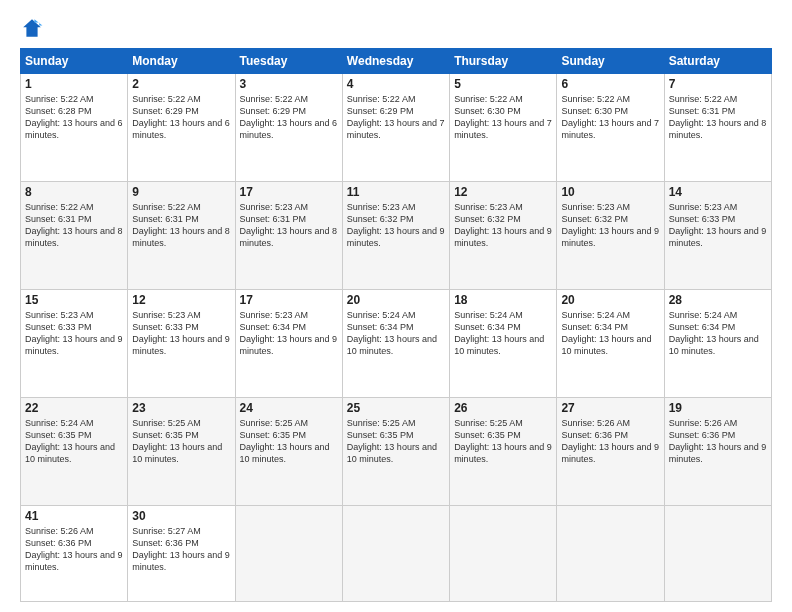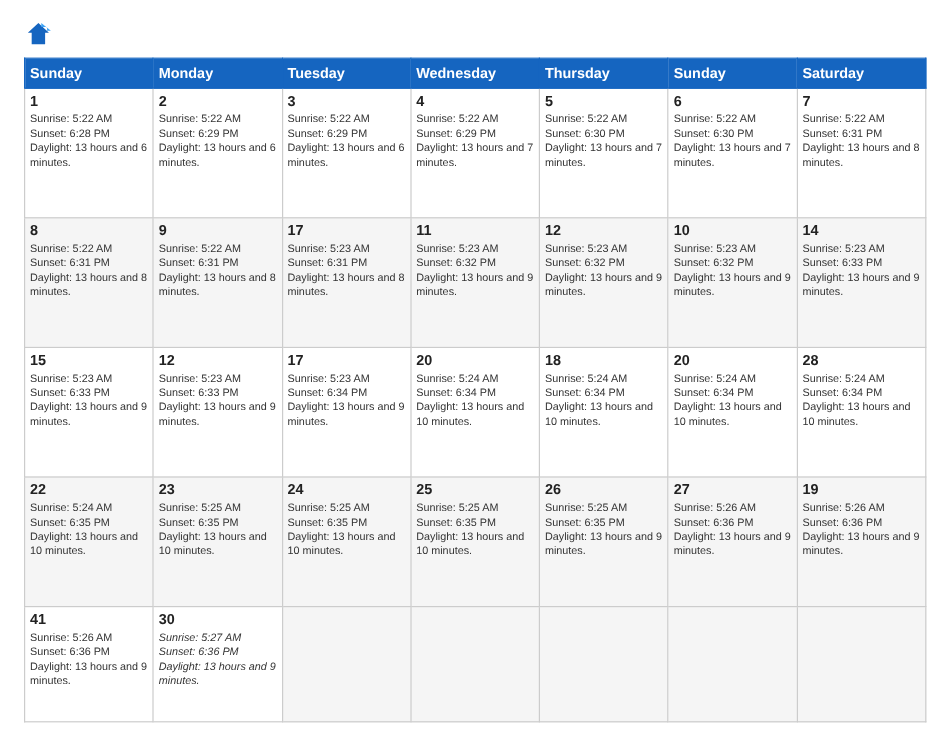--- a/index.html
+++ b/index.html
@@ -165,21 +165,21 @@
           <td><span class="day-num">22</span><span style="font-size: 9px; line-height: 1.35;">Sunrise: 5:24 AM<br>Sunset: 6:35 PM<br>Daylight: 13 hours and 10 minutes.</span></td>
           <td><span class="day-num">23</span><span style="font-size: 9px; line-height: 1.35;">Sunrise: 5:25 AM<br>Sunset: 6:35 PM<br>Daylight: 13 hours and 10 minutes.</span></td>
           <td><span class="day-num">24</span><span style="font-size: 9px; line-height: 1.35;">Sunrise: 5:25 AM<br>Sunset: 6:35 PM<br>Daylight: 13 hours and 10 minutes.</span></td>
           <td><span class="day-num">25</span><span style="font-size: 9px; line-height: 1.35;">Sunrise: 5:25 AM<br>Sunset: 6:35 PM<br>Daylight: 13 hours and 10 minutes.</span></td>
           <td><span class="day-num">26</span><span style="font-size: 9px; line-height: 1.35;">Sunrise: 5:25 AM<br>Sunset: 6:35 PM<br>Daylight: 13 hours and 9 minutes.</span></td>
           <td><span class="day-num">27</span><span style="font-size: 9px; line-height: 1.35;">Sunrise: 5:26 AM<br>Sunset: 6:36 PM<br>Daylight: 13 hours and 9 minutes.</span></td>
           <td><span class="day-num">19</span><span style="font-size: 9px; line-height: 1.35;">Sunrise: 5:26 AM<br>Sunset: 6:36 PM<br>Daylight: 13 hours and 9 minutes.</span></td>
         </tr>
         <tr class="last-row">
           <td><span class="day-num">41</span><span style="font-size: 9px; line-height: 1.35;">Sunrise: 5:26 AM<br>Sunset: 6:36 PM<br>Daylight: 13 hours and 9 minutes.</span></td>
-          <td><span class="day-num">30</span><span style="font-size: 9px; line-height: 1.35; font-style: italic;">Sunrise: 5:27 AM<br>Sunset: 6:36 PM<br>Daylight: 13 hours and 9 minutes.</span></td>
+          <td><span class="day-num">30</span><span style="font-size: 9px; line-height: 1.35;">Sunrise: 5:27 AM<br>Sunset: 6:36 PM<br>Daylight: 13 hours and 9 minutes.</span></td>
           <td class="empty-cell"></td>
           <td class="empty-cell"></td>
           <td class="empty-cell"></td>
           <td class="empty-cell"></td>
           <td class="empty-cell"></td>
         </tr>
       </tbody>
   </table>
 </div>
 

